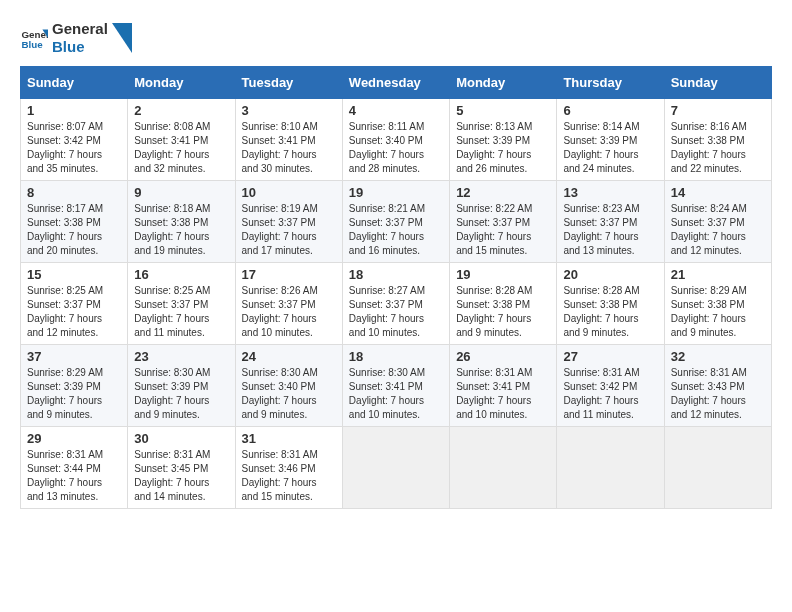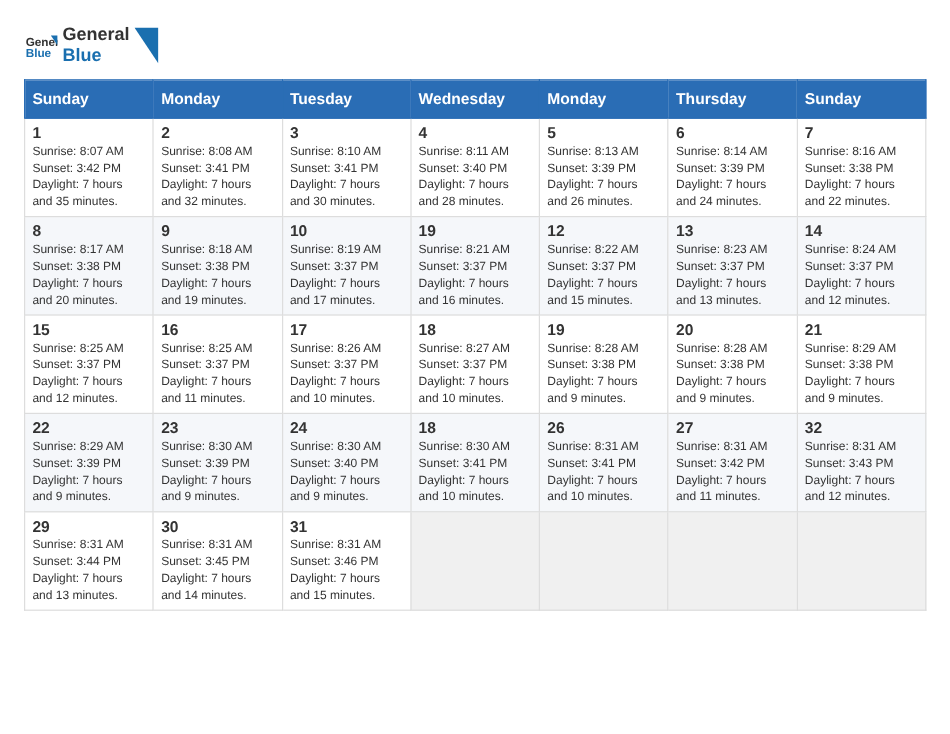--- a/index.html
+++ b/index.html
@@ -291,21 +291,21 @@
         <span class="day-number">21</span>
         <div class="day-info">
           Sunrise: 8:29 AM<br>
           Sunset: 3:38 PM<br>
           Daylight: 7 hours and 9 minutes.
         </div>
       </td>
       </tr>
       <tr>
         <td>
-        <span class="day-number">22</span>
+        <span class="day-number">37</span>
         <div class="day-info">
           Sunrise: 8:29 AM<br>
           Sunset: 3:39 PM<br>
           Daylight: 7 hours and 9 minutes.
         </div>
       </td>
         <td>
         <span class="day-number">23</span>
         <div class="day-info">
           Sunrise: 8:30 AM<br>

